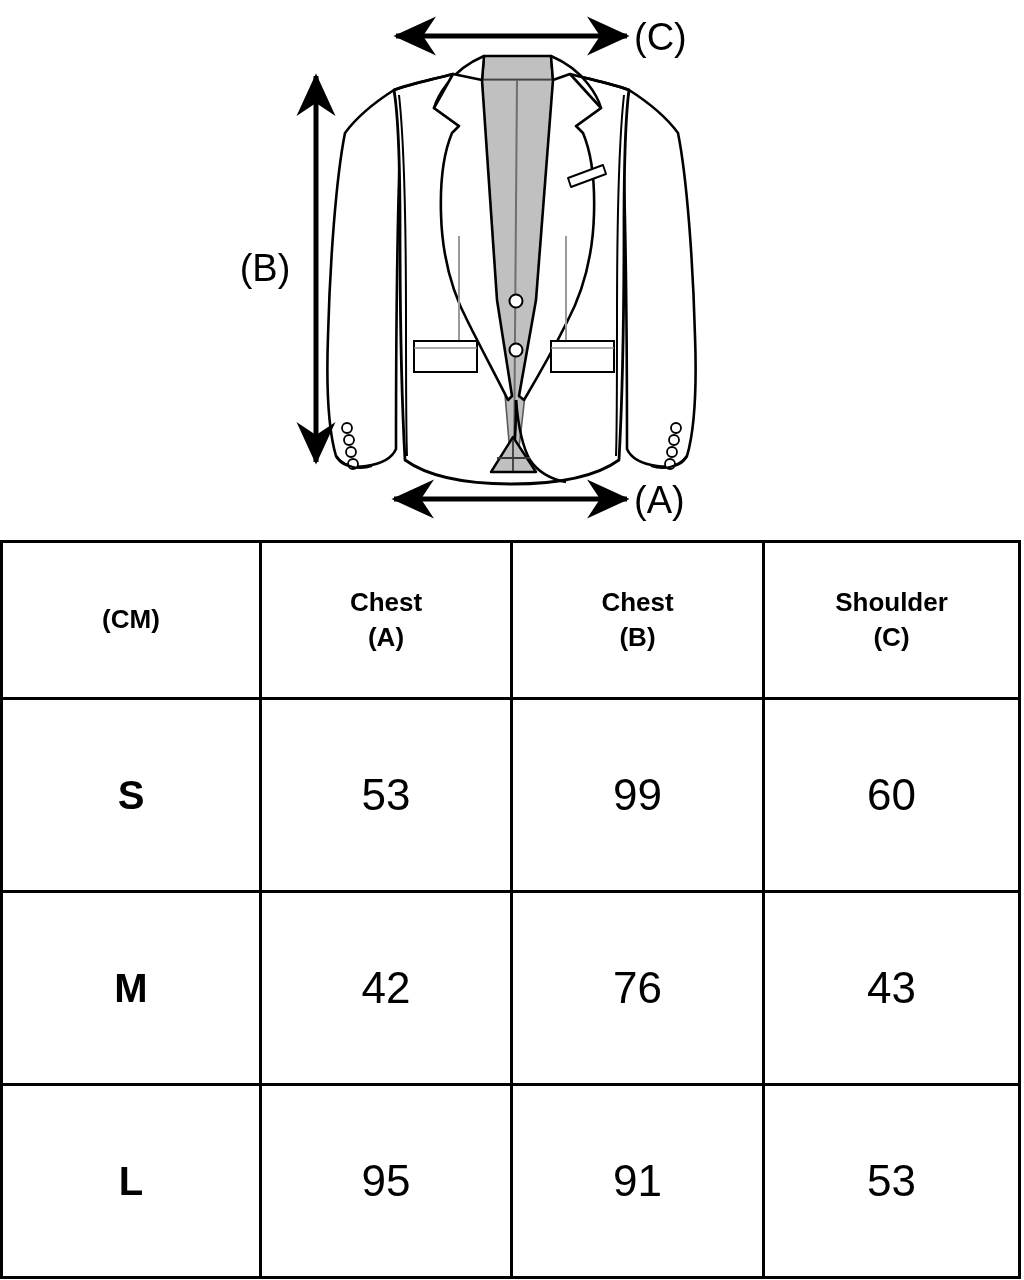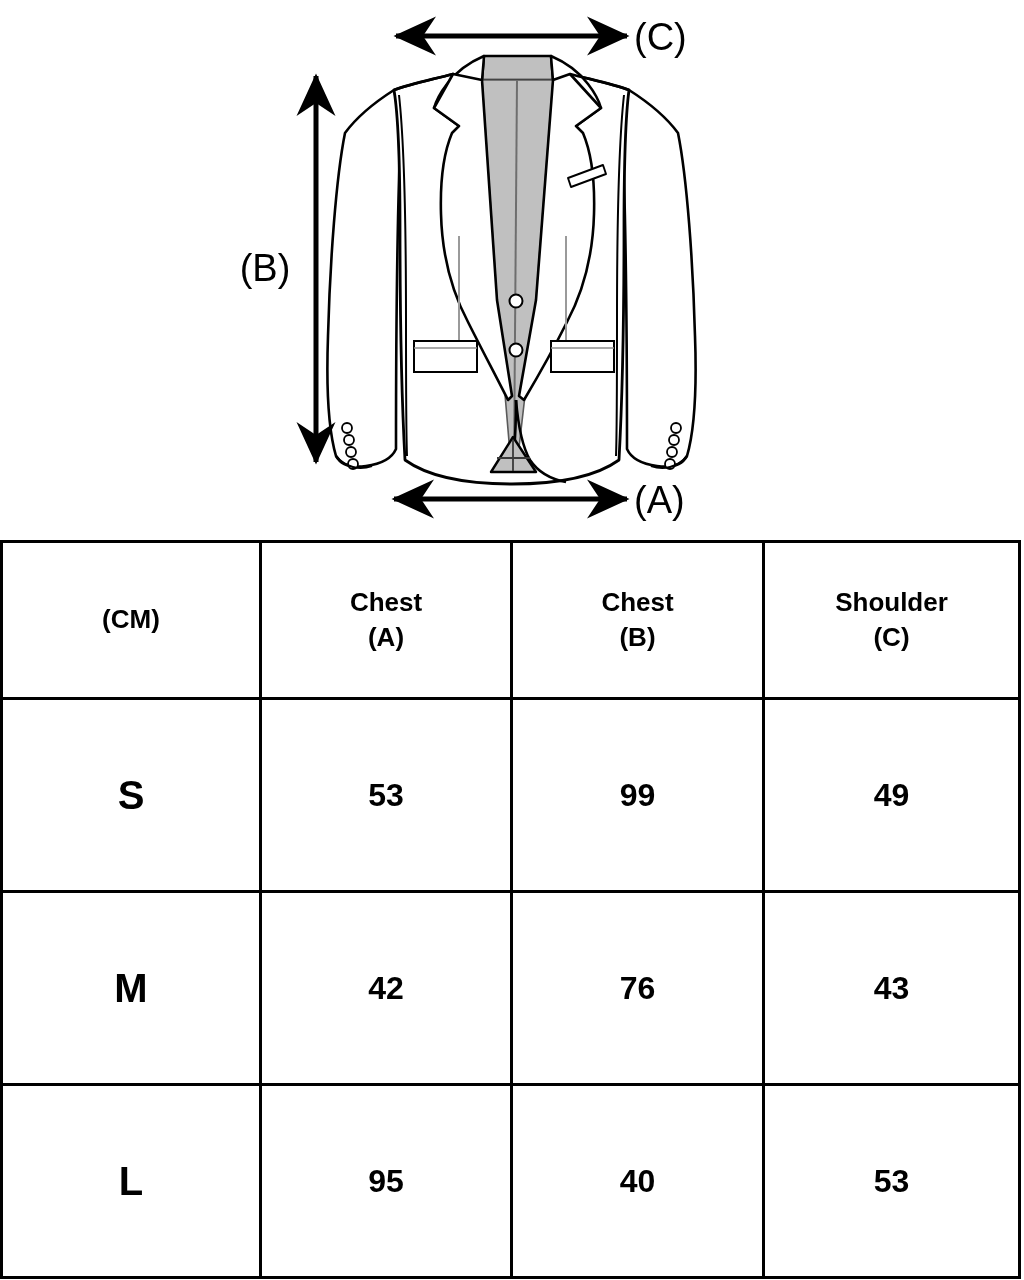--- a/index.html
+++ b/index.html
@@ -64,22 +64,22 @@
     font-size: 26px;
     line-height: 1.36;
   }
   .hdr-cell .l2 { display: block; }
 
   .size-cell {
     font-weight: bold;
     font-size: 40px;
   }
   .val-cell {
-    font-weight: bold;
-    font-size: 32px;
+    font-weight: normal;
+    font-size: 44px;
   }
 
   
 </style>
 </head>
 <body>
 
 <div id="illustration">
   <svg viewBox="0 0 1024 540" xmlns="http://www.w3.org/2000/svg">
     <defs>
@@ -242,31 +242,31 @@
         <td class="hdr-cell">
           <span>Shoulder</span>
           <span class="l2">(C)</span>
         </td>
       </tr>
 
       <tr class="data-row">
         <td class="size-cell">S</td>
         <td class="val-cell">53</td>
         <td class="val-cell">99</td>
-        <td class="val-cell">49</td>
+        <td class="val-cell">60</td>
       </tr>
 
       <tr class="data-row">
         <td class="size-cell">M</td>
         <td class="val-cell">42</td>
         <td class="val-cell">76</td>
         <td class="val-cell">43</td>
       </tr>
 
       <tr class="data-row">
         <td class="size-cell">L</td>
         <td class="val-cell">95</td>
-        <td class="val-cell">40</td>
+        <td class="val-cell">91</td>
         <td class="val-cell">53</td>
       </tr>
     </tbody>
   </table>
 </div>
 
 </body></html>

